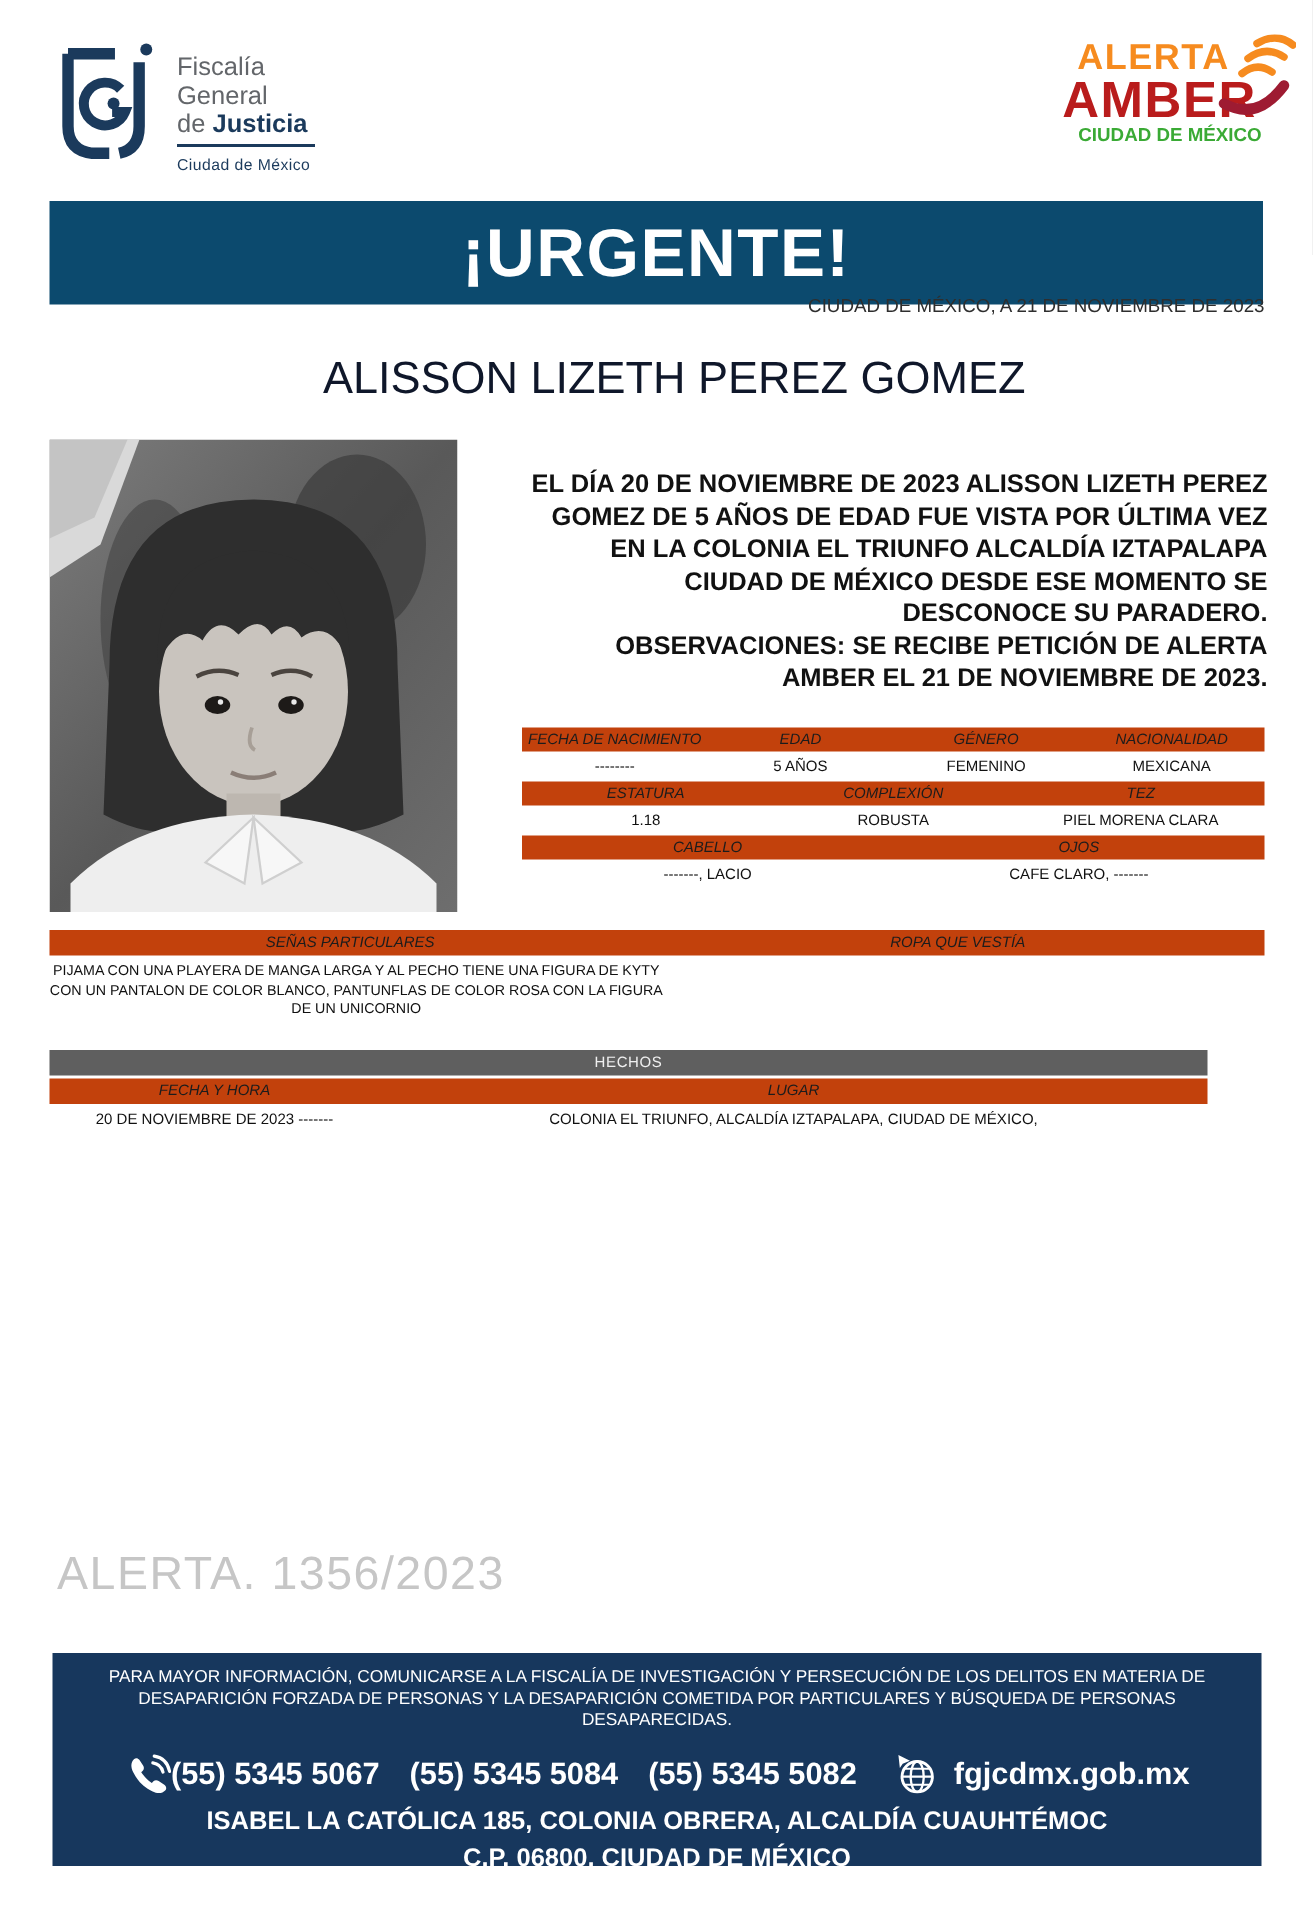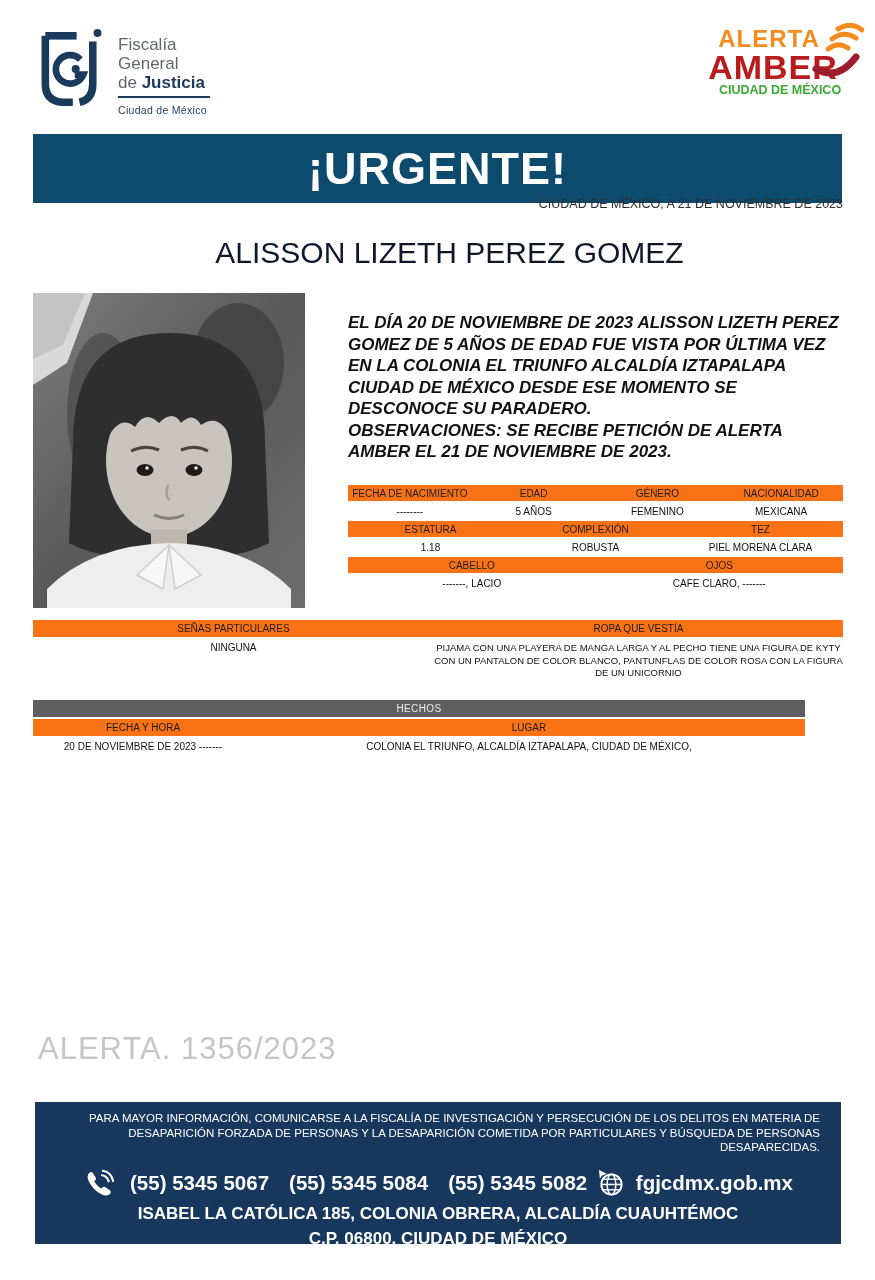--- a/index.html
+++ b/index.html
@@ -27,29 +27,29 @@
             background:#0c4a6e; display:flex; align-items:center; justify-content:center;margin-top:17px; }
   .banner span { color:#ffffff; font-size:45px; font-weight:bold; letter-spacing:1px; }
   .date-line { position:absolute; right:32px; top:197px; font-size:12.5px; color:#2e2e2e; }
   .person-name { position:absolute; left:12px; top:236px; width:100%; text-align:center;
                  font-size:30px; font-weight:normal; color:#0f172a; }
 
   
   .photo { position:absolute; left:33px; top:293px; width:272px; height:315px; }
 
   
-  .descr { position:absolute; left:348px; top:312px; width:497px; text-align:left;
-           font-weight:bold; font-size:17px; line-height:21.5px; color:#111;font-style:italic; }
+  .descr { position:absolute; left:348px; top:312px; width:497px; text-align:right;
+           font-weight:bold; font-size:17px; line-height:21.5px; color:#111; }
 
   
   .info-table { position:absolute; left:348px; top:485px; width:495px; }
   .dark-bar { height:16px; background:#5f5f5f; color:#efefef; font-size:10px;
               display:flex; align-items:center; justify-content:center; letter-spacing:0.4px; }
   .info-table .dark-bar { margin-bottom:3px; }
-  .g-row { display:flex; height:16px; background:#f97316; }
+  .g-row { display:flex; height:16px; background:#c2410c;font-style:italic; }
   .g-row .cell { flex:1; display:flex; align-items:center; justify-content:center;
                  font-size:10px; color:#1c1c1c; }
   .w-row { display:flex; height:20px; }
   .w-row .cell { flex:1; display:flex; align-items:center; justify-content:center;
                  font-size:10px; color:#111; }
 
   
   .senas { position:absolute; left:33px; top:620px; width:810px; }
   .senas .g-row { height:17px; }
   .senas .c1 { flex:0 0 49.5%; }
@@ -67,23 +67,23 @@
   .hechos .vals { display:flex; }
   .hechos .vals div { padding-top:5px; text-align:center; font-size:10px; color:#111; }
 
   
   .alert-number { position:absolute; left:38px; top:1031px; font-size:31px;
                   color:#c6c6c6; letter-spacing:1px; }
 
   
   .footer { position:absolute; left:35px; top:1102px; width:806px; height:142px;
             background:#17375d; color:#ffffff; }
-  .f-info { margin:9px auto 0; width:764px; text-align:right; font-size:11.5px; line-height:14.5px; }
+  .f-info { margin:9px auto 0; width:764px; text-align:center; font-size:11.5px; line-height:14.5px; }
   .f-contact { display:flex; align-items:center; margin-top:13px; padding:0 48px; }
-  .f-phones { display:flex; gap:20px; margin-left:16px; font-size:20.5px; font-weight:bold; }
+  .f-phones { display:flex; gap:20px; font-size:20.5px; font-weight:bold; }
   .f-spacer { flex:1; }
   .f-web { margin-left:12px; font-size:20.5px; font-weight:bold;text-align:right; }
   .f-addr { text-align:center; font-size:17px; font-weight:bold; line-height:21px; margin-top:4px; }
 </style>
 </head>
 <body>
 
 <div class="page">
 
   <div class="fgj-logo">
@@ -202,21 +202,20 @@
       <div class="cell">CAFE CLARO, -------</div>
     </div>
   </div>
 
   <div class="senas">
     <div class="g-row">
       <div class="cell c1">SEÑAS PARTICULARES</div>
       <div class="cell c2">ROPA QUE VESTÍA</div>
     </div>
     <div class="vals">
-      <div class="c1">NINGUNA</div>
       <div class="c2">PIJAMA CON UNA PLAYERA DE MANGA LARGA Y AL PECHO TIENE UNA FIGURA DE KYTY CON UN PANTALON DE COLOR BLANCO, PANTUNFLAS DE COLOR ROSA CON LA FIGURA DE UN UNICORNIO</div>
     </div>
   </div>
 
   <div class="hechos">
     <div class="dark-bar">HECHOS</div>
     <div class="g-row">
       <div class="cell c1">FECHA Y HORA</div>
       <div class="cell c2">LUGAR</div>
     </div>

